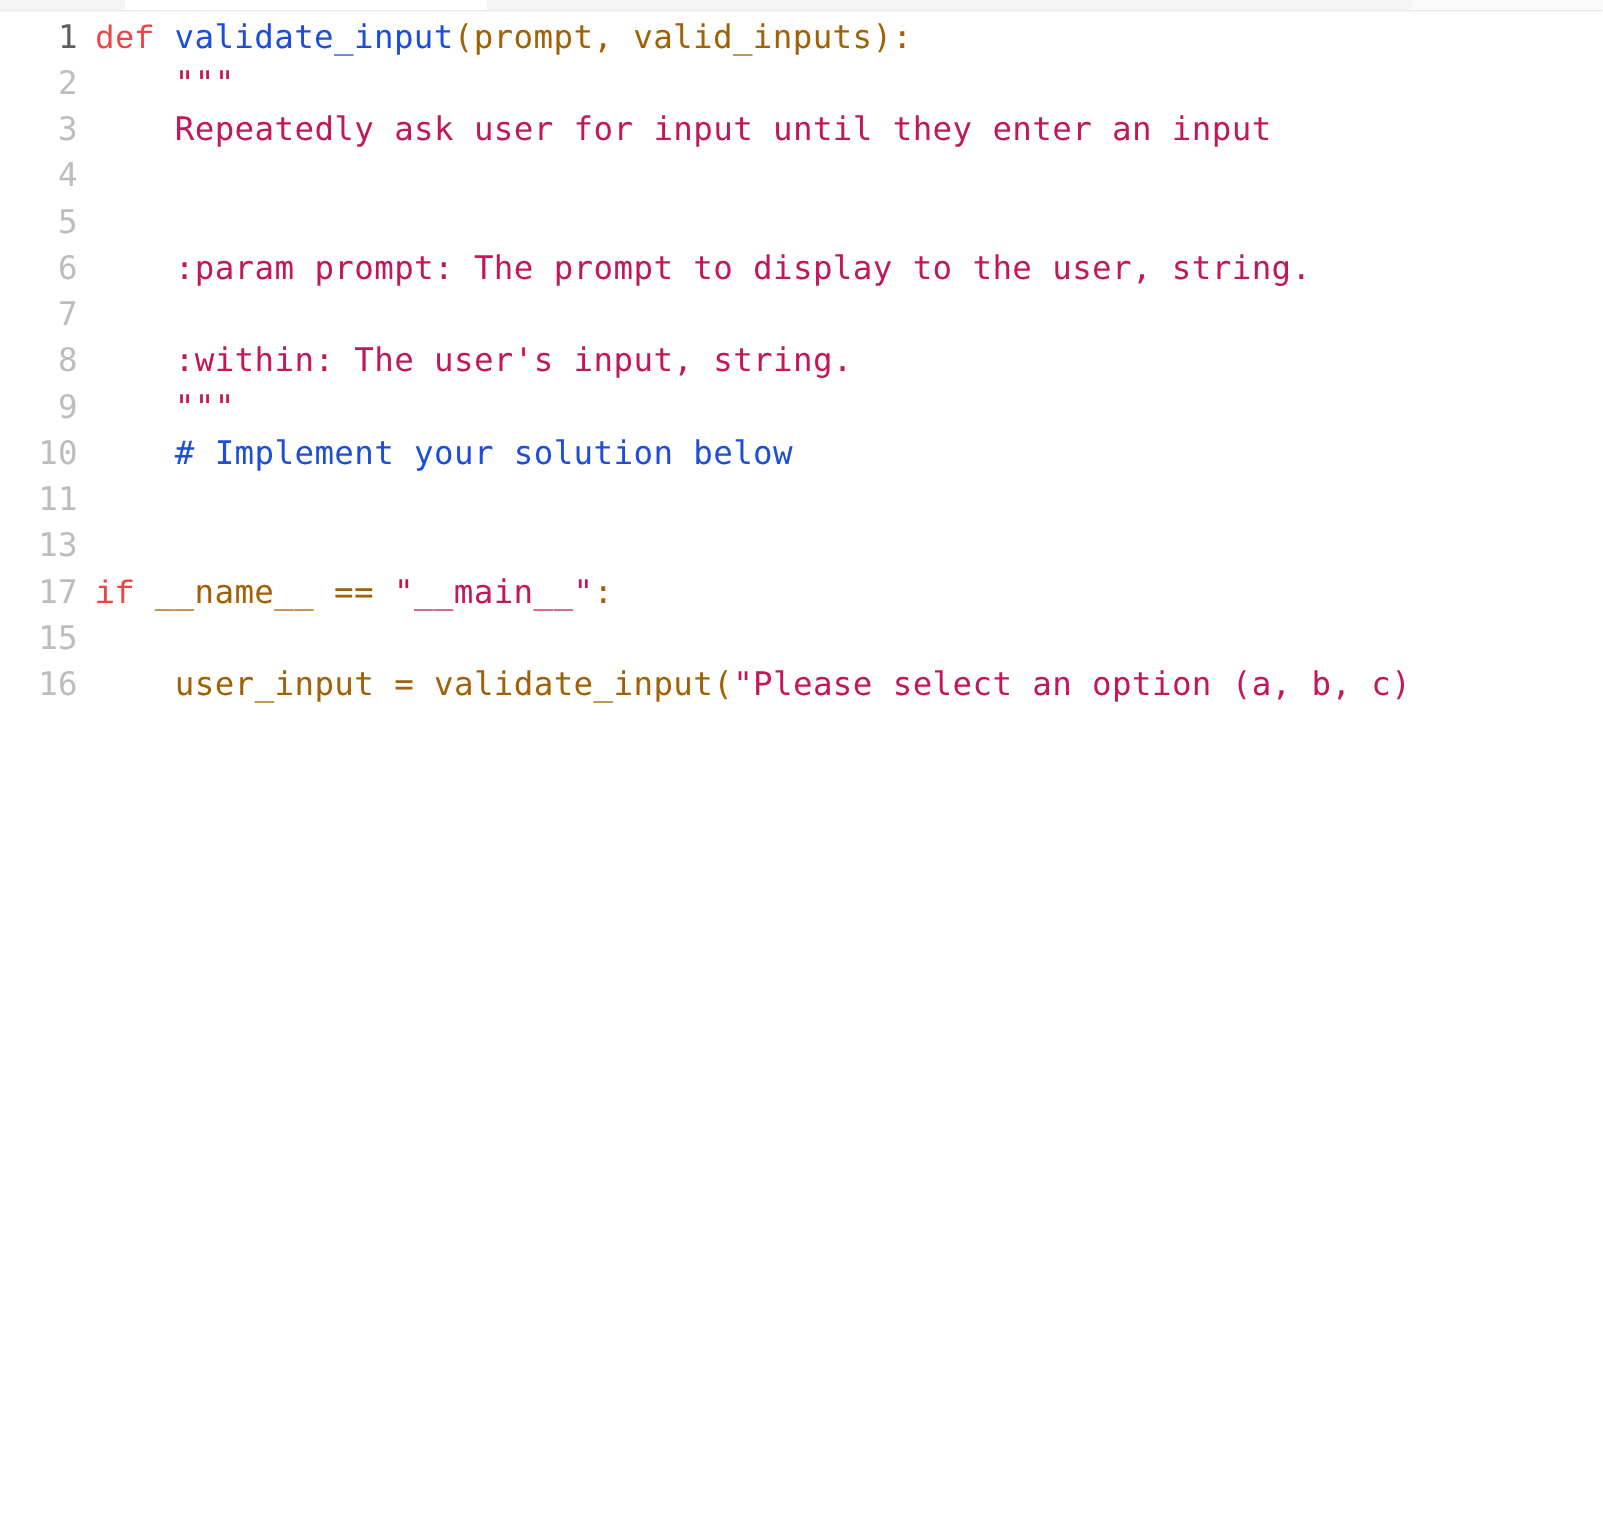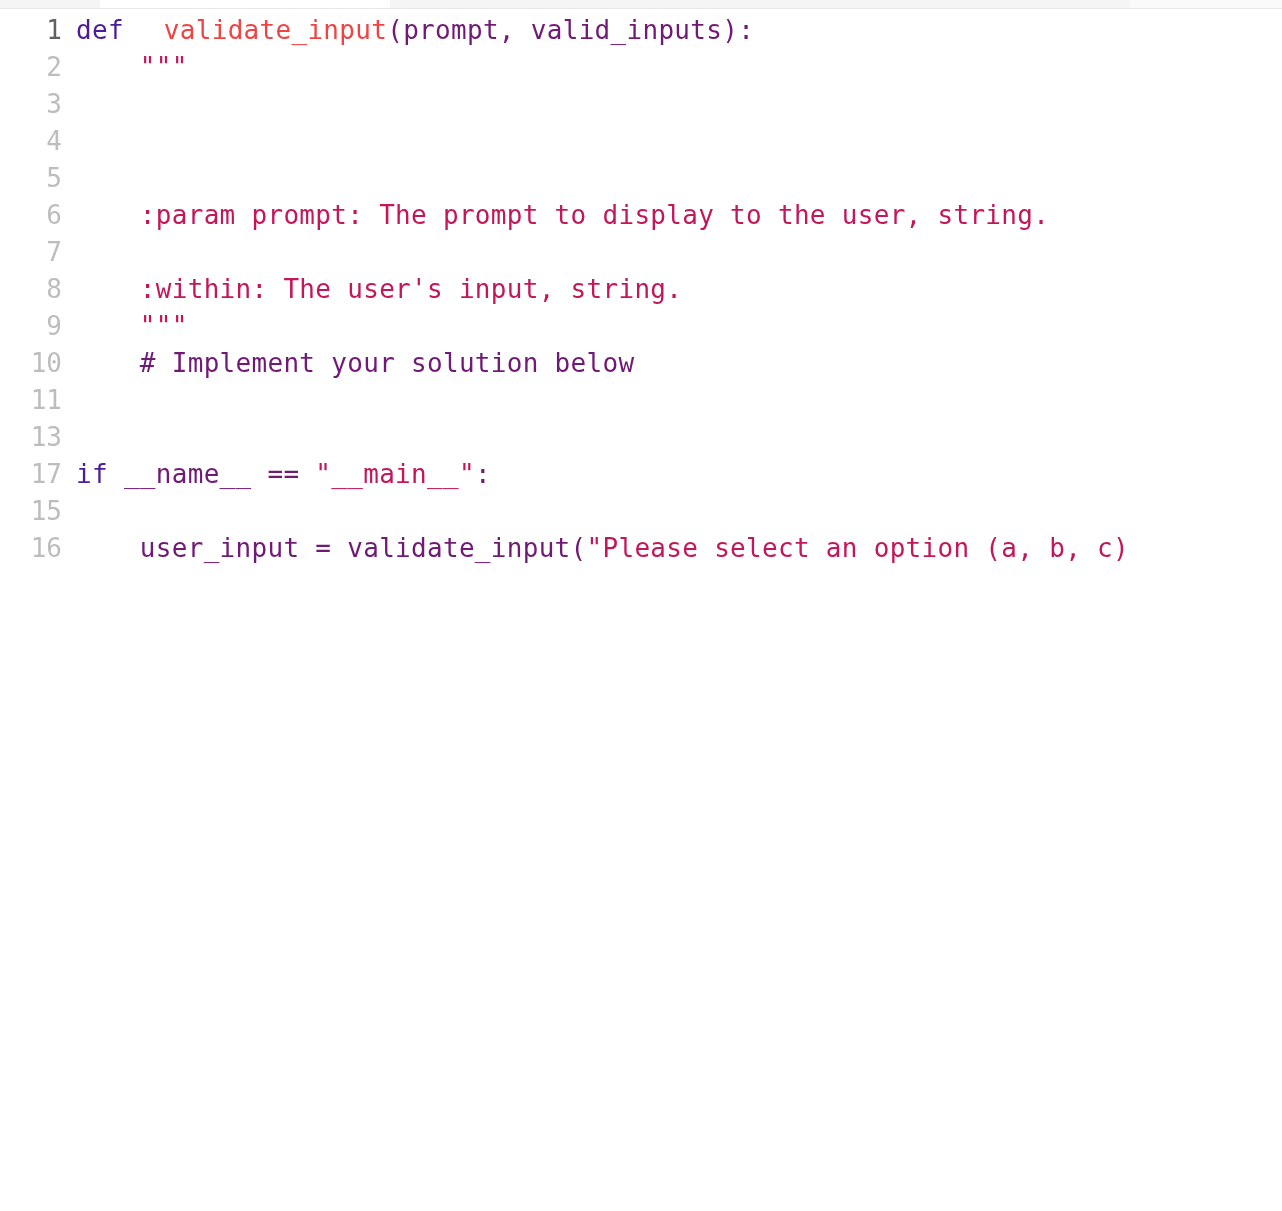--- a/index.html
+++ b/index.html
@@ -46,26 +46,26 @@
     color: #bdbdbd;
     padding-right: 14px;
     user-select: none;
     font-variant-numeric: tabular-nums;
   }
   .gutter.cur { color: #606060; }
   .code {
     flex: 1;
     letter-spacing: 0.3px;
   }
-  .kw  { color: #4c1d95; }  
-  .fn  { color: #ef4444; margin-left: 24px; }  
+  .kw  { color: #ef4444; font-family: Liberation Mono, monospace; }  
+  .fn  { color: #1d4ed8; }  
   .doc { color: #c2185b; }  
-  .cmt { color: #701a75; }  
+  .cmt { color: #1d4ed8; }  
   .str { color: #c2185b; }  
-  .pln { color: #701a75; }
+  .pln { color: #a16207; }
 </style>
 </head>
 <body>
 
 <div class="tabbar">
   <div class="tab left"></div>
   <div class="tab mid"></div>
   <div class="tab right"></div>
 </div>
 
@@ -76,21 +76,21 @@
     <span class="code"><span class="kw">def </span><span class="fn">validate_input</span><span class="pln">(prompt, valid_inputs):</span></span>
   </div>
 
   <div class="line">
     <span class="gutter">2</span>
     <span class="code"><span class="pln">    </span><span class="doc">"""</span></span>
   </div>
 
   <div class="line">
     <span class="gutter">3</span>
-    <span class="code"><span class="pln">    </span></span>
+    <span class="code"><span class="pln">    </span><span class="doc">Repeatedly ask user for input until they enter an input</span></span>
   </div>
 
   <div class="line">
     <span class="gutter">4</span>
     <span class="code"><span class="pln">    </span></span>
   </div>
 
   <div class="line">
     <span class="gutter">5</span>
     <span class="code"><span class="pln">    </span><span class="doc"></span></span>

